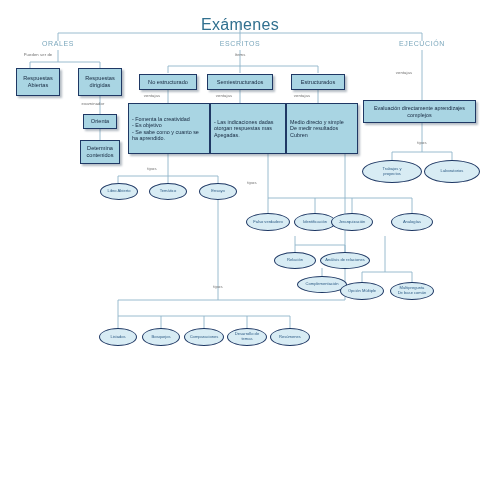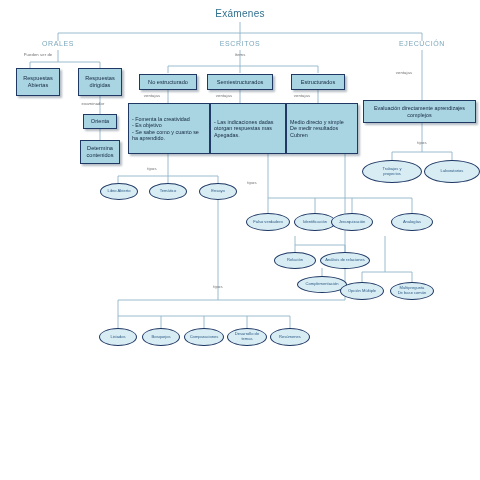--- a/index.html
+++ b/index.html
@@ -18,24 +18,25 @@
   #edges {
     position: absolute;
     left: 0; top: 0;
     width: 480px; height: 480px;
     pointer-events: none;
   }
   
   .title {
     position: absolute;
     color: #31708f;
-    font-size: 10px;
+    font-size: 16px;
     letter-spacing: .3px;
     white-space: nowrap;
     text-align: center;
+    margin-top: 8px;
   }
   
   .branch {
     position: absolute;
     color: #7ba7bc;
     font-size: 7px;
     letter-spacing: .6px;
     white-space: nowrap;
     text-align: center;
   }

